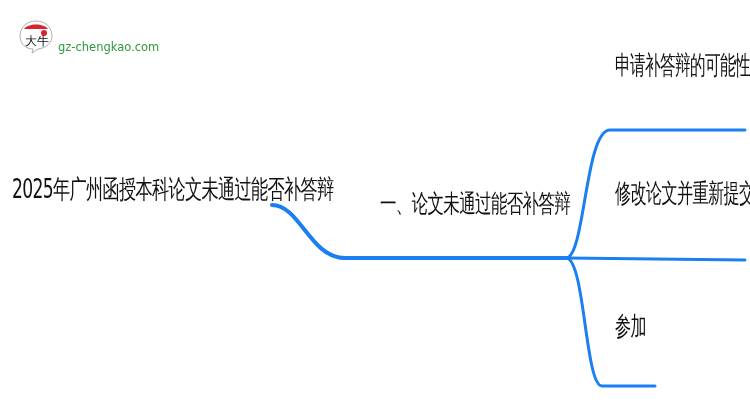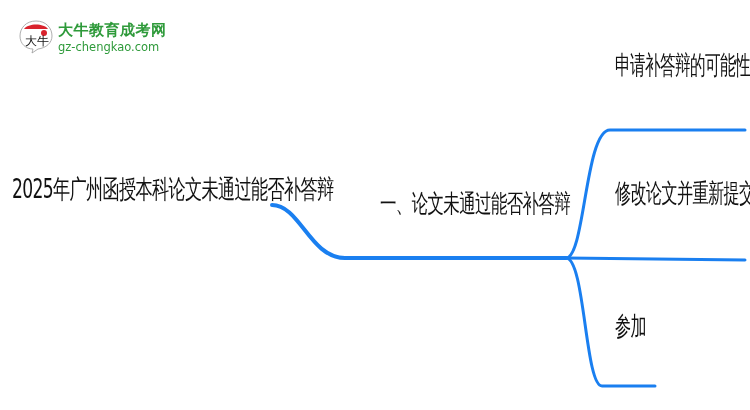--- a/index.html
+++ b/index.html
@@ -34,21 +34,20 @@
 </head>
 <body>
 
 <div class="logo">
   <svg class="logo-mark" viewBox="0 0 36 36" width="36" height="36">
     <path d="M18 3 C8 3 2 10 2 18 C2 26 8 31 15 31 L14 35 L20 31 C28 30 34 25 34 18 C34 10 28 3 18 3 Z" fill="#ffffff" stroke="#999" stroke-width="0.8"></path>
     <path d="M6 11 C10 5 26 5 30 11 Z" fill="#d9232d"></path>
     <circle cx="26" cy="15" r="3" fill="#d9232d"></circle>
     <text x="7" y="27" font-size="12" font-family="DejaVu Sans, sans-serif" fill="#111">大牛</text>
   </svg>
-  <div class="logo-title">大牛教育成考网</div>
   <div class="logo-url">gz-chengkao.com</div>
 </div>
 
 <svg class="edges" width="750" height="410" viewBox="0 0 750 410">
   <g fill="none" stroke="#1a7ff0" stroke-linecap="round">
 
     <path d="M272 205 C300 205, 310 258, 345 258 L566 258" stroke-width="4"></path>
 
     <path d="M566 258 C585 258, 585 130, 610 130 L745 130" stroke-width="3"></path>
     <path d="M566 258 L745 260" stroke-width="3"></path>

